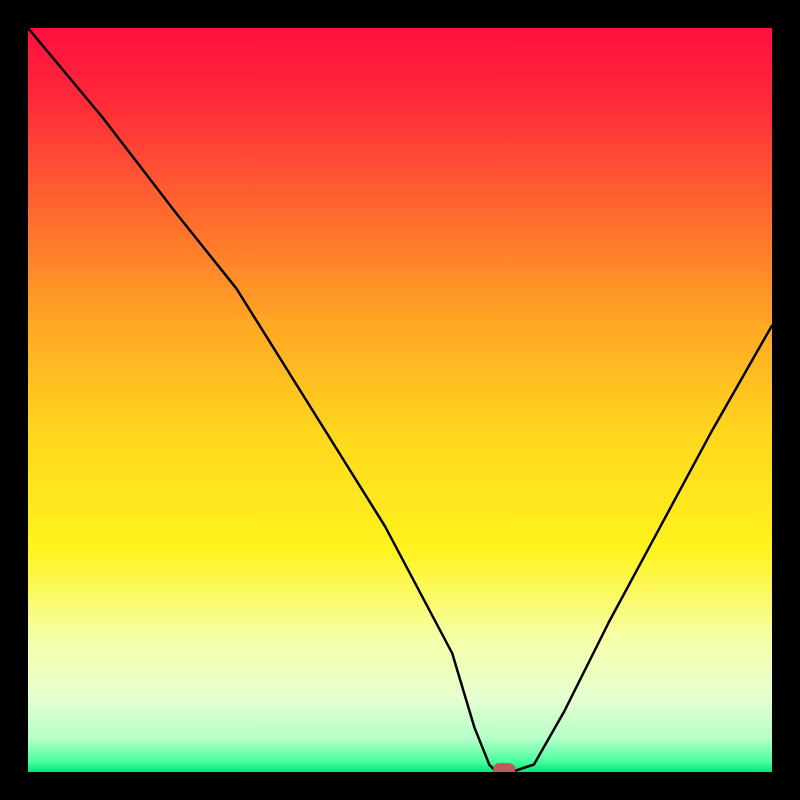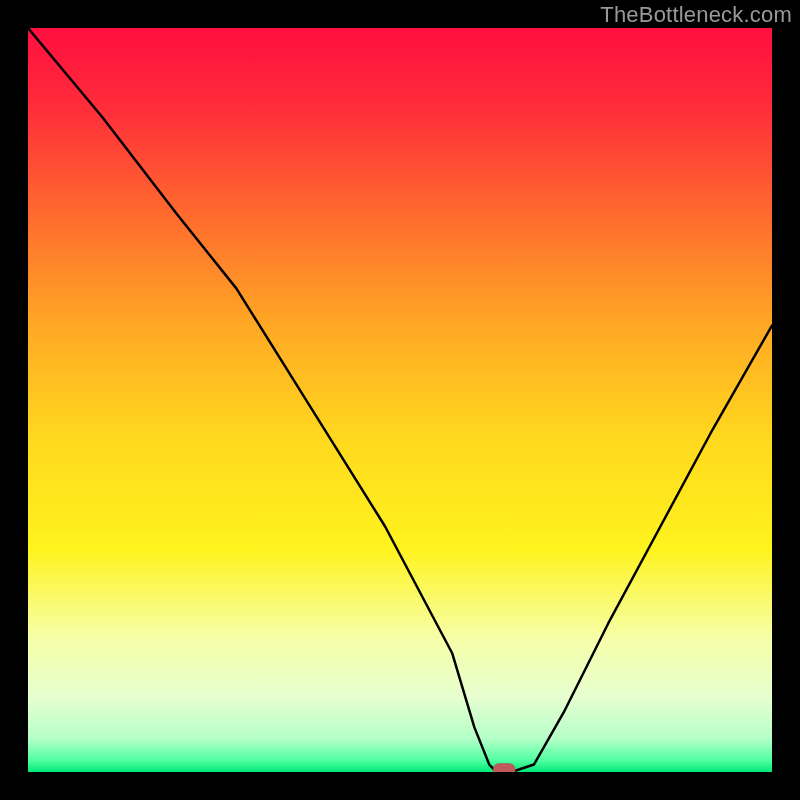--- a/index.html
+++ b/index.html
@@ -37,21 +37,20 @@
   .plot-area svg {
     display: block;
     width: 100%;
     height: 100%;
   }
 </style>
 </head>
 <body>
 
 <div class="frame">
-  <div class="watermark">TheBottleneck.com</div>
 
   <div class="plot-area">
     <svg viewBox="0 0 744 744" preserveAspectRatio="none">
       <defs>
         <linearGradient id="bg-grad" x1="0" y1="0" x2="0" y2="1">
 
         <stop offset="0%" stop-color="#ff0f3f"></stop>
             <stop offset="10%" stop-color="#ff2a3a"></stop>
             <stop offset="25%" stop-color="#ff6a2e"></stop>
             <stop offset="40%" stop-color="#ffa824"></stop>

